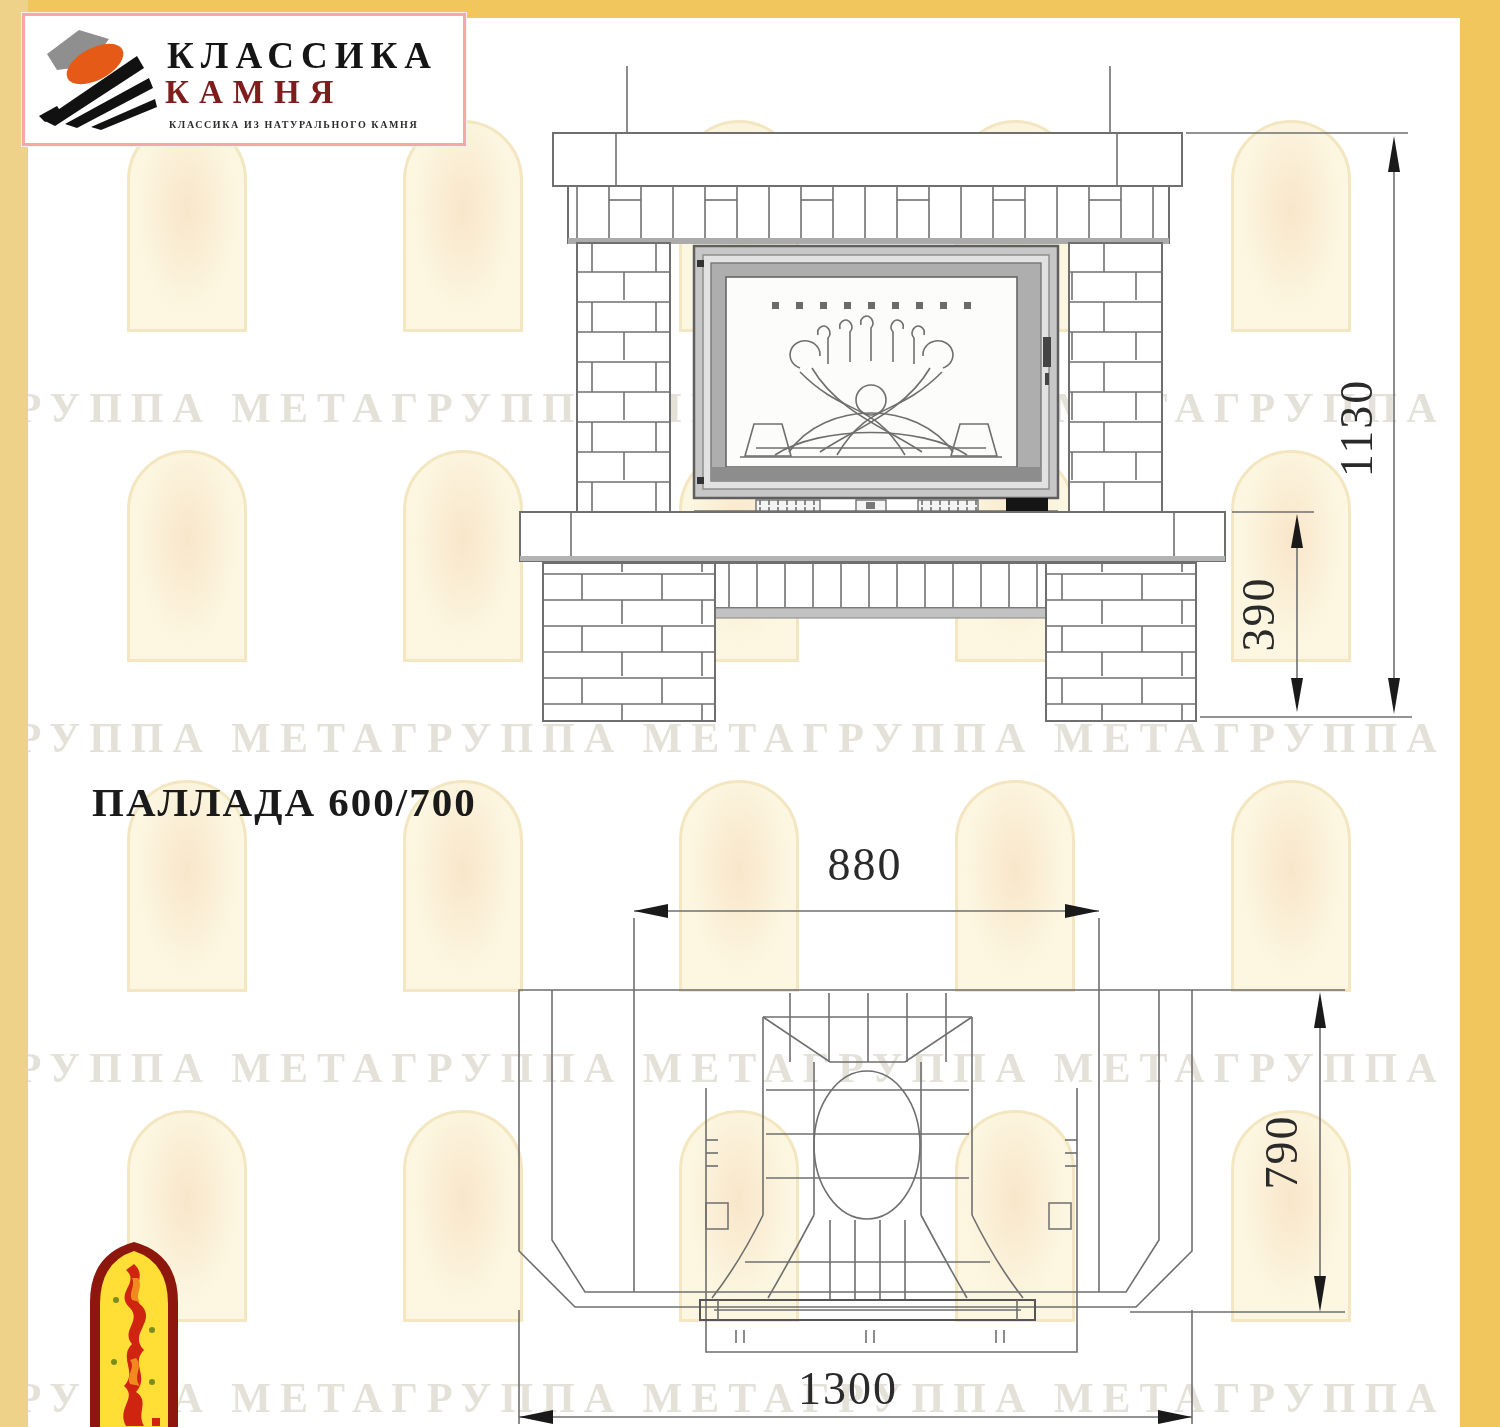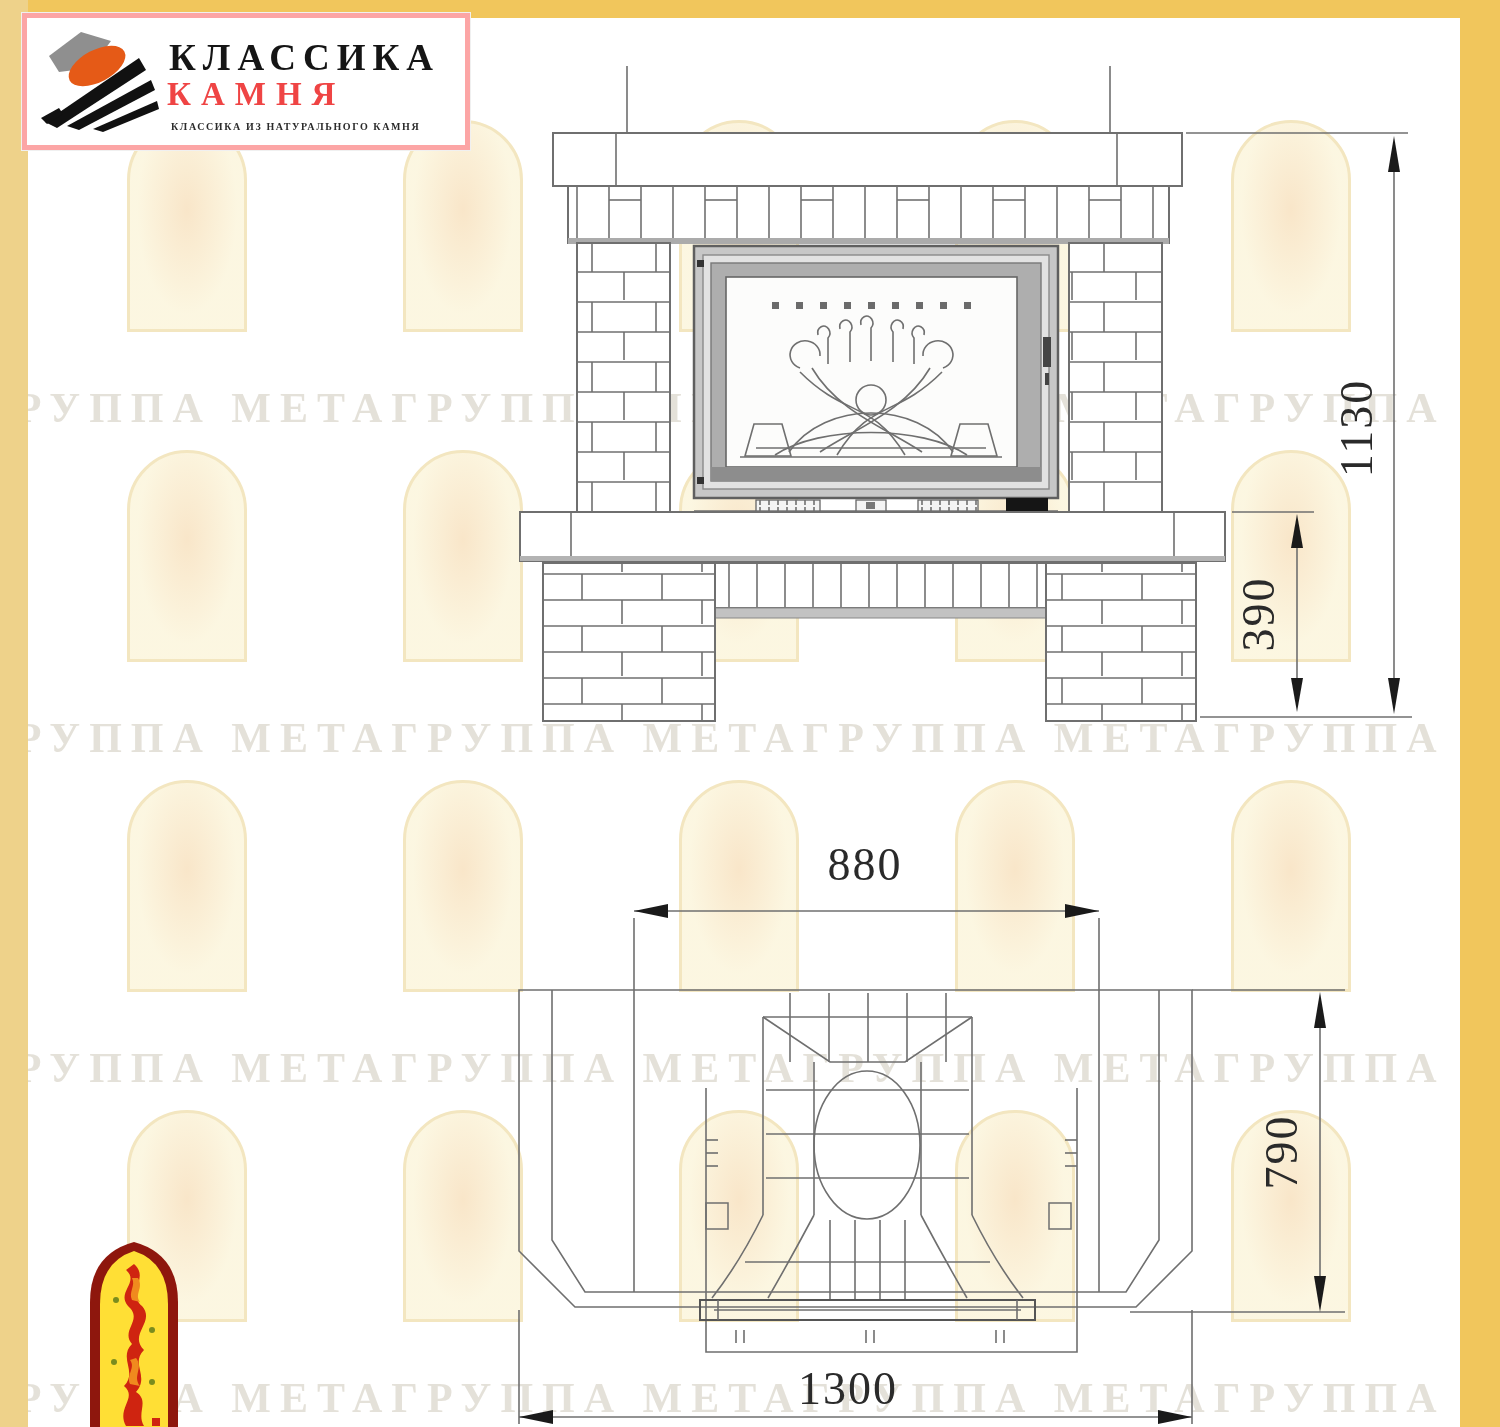--- a/index.html
+++ b/index.html
@@ -12,26 +12,26 @@
   .band.right{right:0;top:0;width:40px;height:1427px;}
   
   .wm-arch{position:absolute;width:120px;height:212px;box-sizing:border-box;
            border:3px solid #f3e6c0;border-top-left-radius:60px;border-top-right-radius:60px;
            background:radial-gradient(ellipse at 50% 42%, rgba(232,140,70,0.16), rgba(250,240,214,0.08) 62%), #fcf7e2;}
   
   .wm-text{position:absolute;left:-20px;width:1560px;white-space:nowrap;overflow:hidden;
            font-weight:bold;font-size:42px;letter-spacing:9px;color:rgba(165,155,130,0.30);}
   
   .logo-box{position:absolute;left:22px;top:13px;width:438px;height:127px;background:#ffffff;
-            border:5px solid #fca5a5;box-shadow:0 0 0 1px #f0f0f0;}
+            border:3px solid #fca5a5;box-shadow:0 0 0 1px #f0f0f0;}
   .logo-mark{position:absolute;left:12px;top:8px;}
   .logo-text1{position:absolute;left:142px;top:18px;font-size:37px;font-weight:bold;
               letter-spacing:7px;color:#151515;}
   .logo-text2{position:absolute;left:140px;top:58px;font-size:33px;font-weight:bold;
-              letter-spacing:10px;color:#ef4444;}
+              letter-spacing:10px;color:#7f1d1d;}
   .logo-sub{position:absolute;left:144px;top:103px;font-size:10px;font-weight:bold;
             letter-spacing:1.6px;color:#2b2b2b;}
   
   .model-title{position:absolute;left:92px;top:778px;font-size:41px;font-weight:bold;
                letter-spacing:2px;color:#1a1a1a;}
   
   .drawing{position:absolute;left:0;top:0;}
   .drawing line,.drawing path,.drawing circle,.drawing ellipse{fill:none;stroke:#6f6f6f;stroke-width:1.6;}
   .white-s{fill:#ffffff;stroke:#6f6f6f;stroke-width:2;}
   .dim-text{font-family:"Liberation Serif",serif;font-size:46px;fill:#2a2a2a;letter-spacing:2px;stroke:none;}
@@ -329,20 +329,21 @@
       <path d="M6,96 L100,32 L107,44 L18,102 Z" fill="#111"></path>
       <path d="M28,100 L112,54 L116,64 L40,104 Z" fill="#111"></path>
       <path d="M54,103 L118,75 L120,83 L64,106 Z" fill="#111"></path>
       <path d="M2,92 L20,82 L24,88 L8,98 Z" fill="#111"></path>
     </svg>
     <div class="logo-text1">КЛАССИКА</div>
     <div class="logo-text2">КАМНЯ</div>
     <div class="logo-sub">КЛАССИКА ИЗ НАТУРАЛЬНОГО КАМНЯ</div>
   </div>
 
+  <div class="model-title">ПАЛЛАДА 600/700</div>
 
   <svg class="emblem" width="96" height="200" viewBox="0 0 96 200">
     <path d="M4,200 V64 Q4,16 48,4 Q92,16 92,64 V200 Z" fill="#8e170d"></path>
     <path d="M14,200 V66 Q14,24 48,13 Q82,24 82,66 V200 Z" fill="#ffdf35"></path>
     <path d="M48,26 C64,40 40,54 56,68 C70,84 42,96 58,112 C44,126 64,138 50,154 C64,163 50,175 58,188 L40,188 C30,170 52,160 38,148 C52,134 32,120 46,106 C34,92 58,82 42,68 C30,54 54,44 40,32 Z" fill="#cf2410"></path>
     <path d="M52,40 C58,50 48,56 54,64 L46,62 C42,54 50,48 46,40 Z" fill="#f08a1e"></path>
     <path d="M50,120 C58,130 46,138 54,148 L44,146 C40,136 50,130 44,122 Z" fill="#f08a1e"></path>
     <circle cx="30" cy="62" r="3" fill="#7a8c1e"></circle>
     <circle cx="66" cy="92" r="3" fill="#7a8c1e"></circle>
     <circle cx="28" cy="124" r="3" fill="#7a8c1e"></circle>

